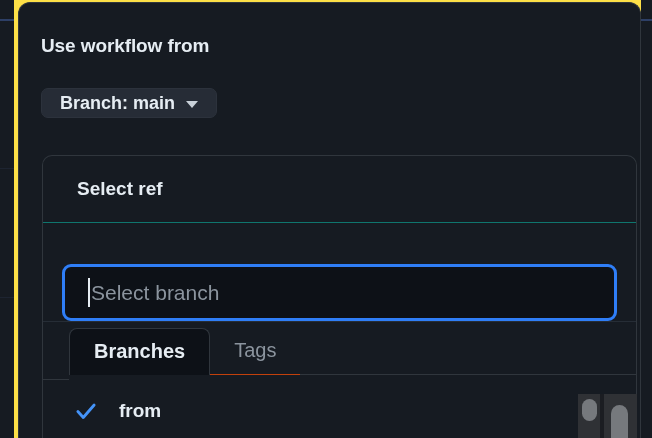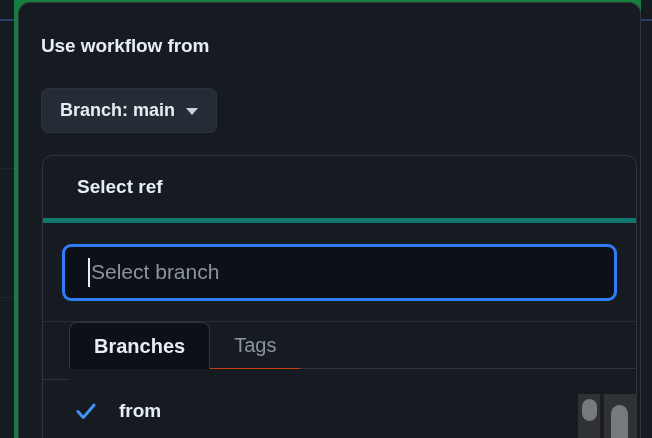--- a/index.html
+++ b/index.html
@@ -13,21 +13,21 @@
     background: #0d1117;
     font-family: "Liberation Sans", sans-serif;
     -webkit-font-smoothing: antialiased;
   }
 
   
   #root {
     position: relative;
     width: 652px;
     height: 438px;
-    background: #15803d;
+    background: #fde047;
   }
   .backdrop-strip {
     position: absolute;
     left: 0;
     top: 0;
     width: 14px;
     height: 438px;
     background: #161b22;
   }
   .backdrop-accent {
@@ -94,21 +94,21 @@
     font-weight: 700;
     color: #e6edf3;
     letter-spacing: -0.1px;
   }
 
   
   .branch-button {
     position: absolute;
     left: 22px;
     top: 85px;
-    height: 45px;
+    height: 30px;
     padding: 0 18px;
     display: flex;
     align-items: center;
     gap: 11px;
     background: #262c36;
     border: 1px solid #2c323c;
     border-radius: 7px;
     box-sizing: border-box;
     cursor: pointer;
   }
@@ -140,33 +140,33 @@
     border-radius: 10px 10px 0 0;
     box-sizing: border-box;
     overflow: hidden;
   }
 
   .ref-panel-header {
     height: 67px;
     display: flex;
     align-items: center;
     padding-left: 34px;
-    border-bottom: 5px solid #0f766e;
+    border-bottom: 1px solid #0f766e;
     box-sizing: border-box;
   }
   .ref-panel-header-title {
     font-size: 19px;
     font-weight: 700;
     color: #e6edf3;
   }
 
   .ref-panel-search {
     height: 99px;
     display: flex;
-    align-items: center;
+    align-items: flex-end;
     justify-content: center;
     border-bottom: 1px solid #262d36;
     box-sizing: border-box;
   }
   .search-input-wrap {
     position: relative;
     width: 555px;
     height: 57px;
   }
   .search-input {
@@ -195,21 +195,21 @@
     height: 29px;
     background: #e6edf3;
   }
 
   
   .tabs-row {
     position: relative;
     height: 58px;
     padding-left: 26px;
     display: flex;
-    align-items: flex-start;
+    align-items: center;
   }
   .tab {
     position: relative;
     height: 47px;
     padding: 0 24px;
     display: flex;
     align-items: center;
     justify-content: center;
     font-size: 20px;
     box-sizing: border-box;

